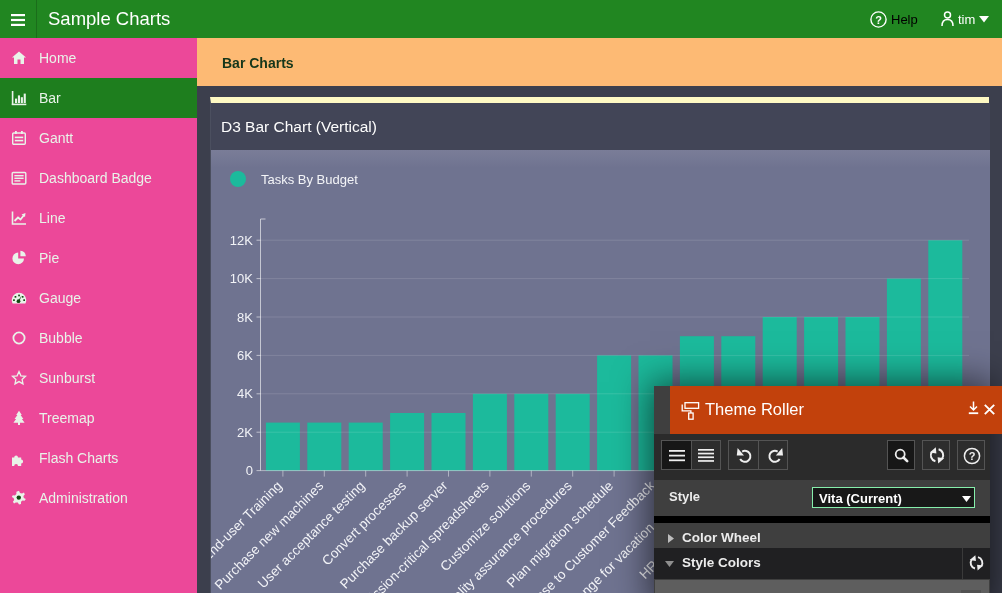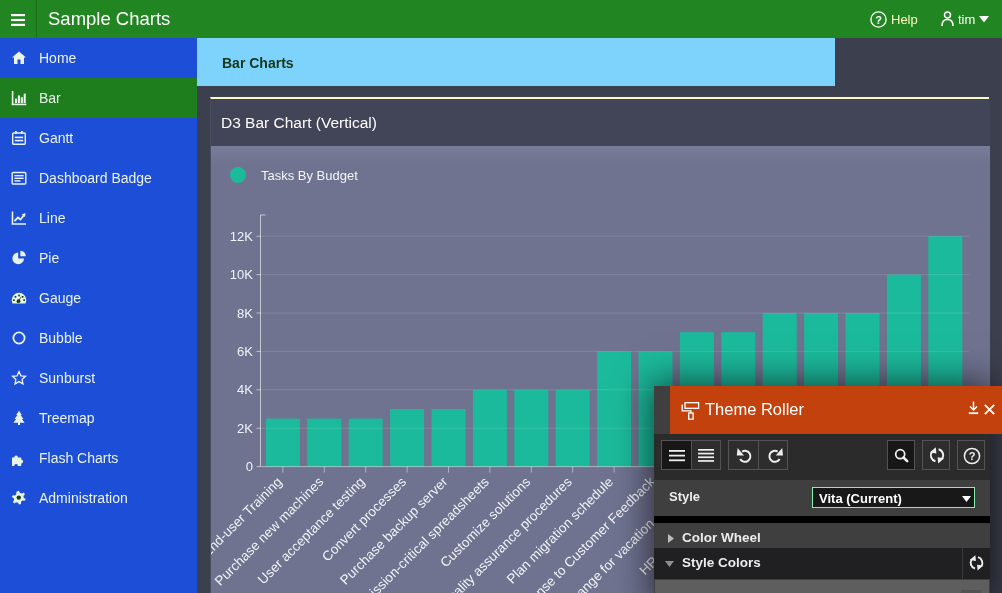--- a/index.html
+++ b/index.html
@@ -12,32 +12,32 @@
     <rect x="0" y="0" width="14" height="2.2" fill="#fff"></rect>
       <rect x="0" y="4.9" width="14" height="2.2" fill="#fff"></rect>
       <rect x="0" y="9.8" width="14" height="2.2" fill="#fff"></rect>
   </svg>
   <div class="abs" style="left:36px;top:0;width:1px;height:38px;background:rgba(0,0,0,0.18)"></div>
   <span class="abs" style="left:48px;top:8px;font-size:18.5px;color:#fff">Sample Charts</span>
   <svg width="17" height="17" viewBox="0 0 17 17" class="abs" style="left:870px;top:11px">
     <circle cx="8.5" cy="8.5" r="7.6" stroke="#fff" stroke-width="1.4" fill="none"></circle>
     <text x="8.5" y="12.5" text-anchor="middle" font-size="11" font-weight="bold" fill="#fff" font-family="Liberation Sans, sans-serif">?</text>
   </svg>
-  <span class="abs" style="left:891px;top:12px;font-size:13px;color:#fef9c3">Help</span>
+  <span class="abs" style="left:891px;top:12px;font-size:13px;color:#000000">Help</span>
   <svg width="13" height="16" viewBox="0 0 13 16" class="abs" style="left:941px;top:11px">
     <circle cx="6.5" cy="4" r="3" stroke="#fff" stroke-width="1.5" fill="none"></circle>
     <path d="M1 15 C1 10.5 3 8.6 6.5 8.6 C10 8.6 12 10.5 12 15" stroke="#fff" stroke-width="1.5" fill="none"></path>
   </svg>
   <span class="abs" style="left:958px;top:12px;font-size:13px;color:#fff">tim</span>
   <svg width="10" height="7" viewBox="0 0 10 7" class="abs" style="left:979px;top:16px">
       <path d="M0 0 H10 L5 6.5 Z" fill="#fff"></path>
     </svg>
 </div>
 
-<div class="abs" style="left:0;top:38px;width:223px;height:555px;background:#1d4ed8">
+<div class="abs" style="left:0;top:38px;width:223px;height:555px;background:#ec4899">
 <div style="position:relative;height:40px;">
 <svg width="16" height="16" viewBox="0 0 16 16" style="position:absolute;left:11px;top:12px">
         <path d="M8 1.5 L15 7.5 H13 V14 H9.5 V9.5 H6.5 V14 H3 V7.5 H1 Z" fill="#e9f3e9"></path>
       </svg>
 <span style="position:absolute;left:39px;top:12px;font-size:14px;color:#e9f3e9">Home</span>
     </div>
 <div style="position:relative;height:40px;background:#1e7e1e;">
 <svg width="16" height="16" viewBox="0 0 16 16" style="position:absolute;left:11px;top:12px">
         <rect x="0.8" y="1" width="1.6" height="14" fill="#e9f3e9"></rect>
         <rect x="0.8" y="13.6" width="14.5" height="1.6" fill="#e9f3e9"></rect>
@@ -124,26 +124,26 @@
         <path d="M8 0.8 L9 3 L11 3.5 L13 2.4 L13.8 4.4 L12.4 6 L12.8 8 L14.8 9 L13.6 10.8 L11.5 10.4 L10 11.8 L10 14 L8 14.4 L6.8 12.5 L4.8 12.4 L3 13.5 L1.9 11.7 L3.2 10 L2.6 8 L0.8 7 L1.8 5.2 L4 5.5 L5.4 4 L5.4 1.8 Z" fill="#e9f3e9"></path>
         <circle cx="7.8" cy="7.6" r="2.2" fill="#124712"></circle>
       </svg>
 <span style="position:absolute;left:39px;top:12px;font-size:14px;color:#e9f3e9">Administration</span>
       <svg width="12" height="12" style="position:absolute;right:10px;top:14px" viewBox="0 0 12 12">
         <path d="M2 4 L6 8 L10 4" stroke="#e9f3e9" stroke-width="1.5" fill="none"></path>
       </svg>
     </div>
 </div>
 
-<div class="abs" style="left:197px;top:38px;width:638px;height:48px;background:#7dd3fc">
+<div class="abs" style="left:197px;top:38px;width:805px;height:48px;background:#fdba74">
   <span class="abs" style="left:25px;top:17px;font-size:14px;font-weight:bold;color:#15361a">Bar Charts</span>
 </div>
 
 <div class="abs" style="left:197px;top:86px;width:805px;height:507px;background:#3c3f4d">
-  <div class="abs" style="left:13px;top:11px;width:779px;height:496px;border-top:2px solid #fef9c3;border-left:1px solid #4b4f5f">
+  <div class="abs" style="left:13px;top:11px;width:779px;height:496px;border-top:6px solid #fef9c3;border-left:1px solid #4b4f5f">
     <div class="abs" style="left:0;top:0;width:779px;height:47px;background:#424557">
       <span class="abs" style="left:10px;top:15px;font-size:15.5px;color:#fdfdfd">D3 Bar Chart (Vertical)</span>
     </div>
     <div class="abs" style="left:0;top:47px;width:779px;height:449px;background:linear-gradient(180deg,#7a7d98 0px,#6f7390 18px,#6f7390 100%)"></div>
     <svg width="779" height="449" style="position:absolute;left:0;top:47px" font-family="Liberation Sans, sans-serif">
 <rect x="54.9" y="272.6" width="34" height="48.0" fill="#1cba9c"></rect>
         <rect x="96.3" y="272.6" width="34" height="48.0" fill="#1cba9c"></rect>
         <rect x="137.7" y="272.6" width="34" height="48.0" fill="#1cba9c"></rect>
         <rect x="179.1" y="263.0" width="34" height="57.6" fill="#1cba9c"></rect>
         <rect x="220.5" y="263.0" width="34" height="57.6" fill="#1cba9c"></rect>

